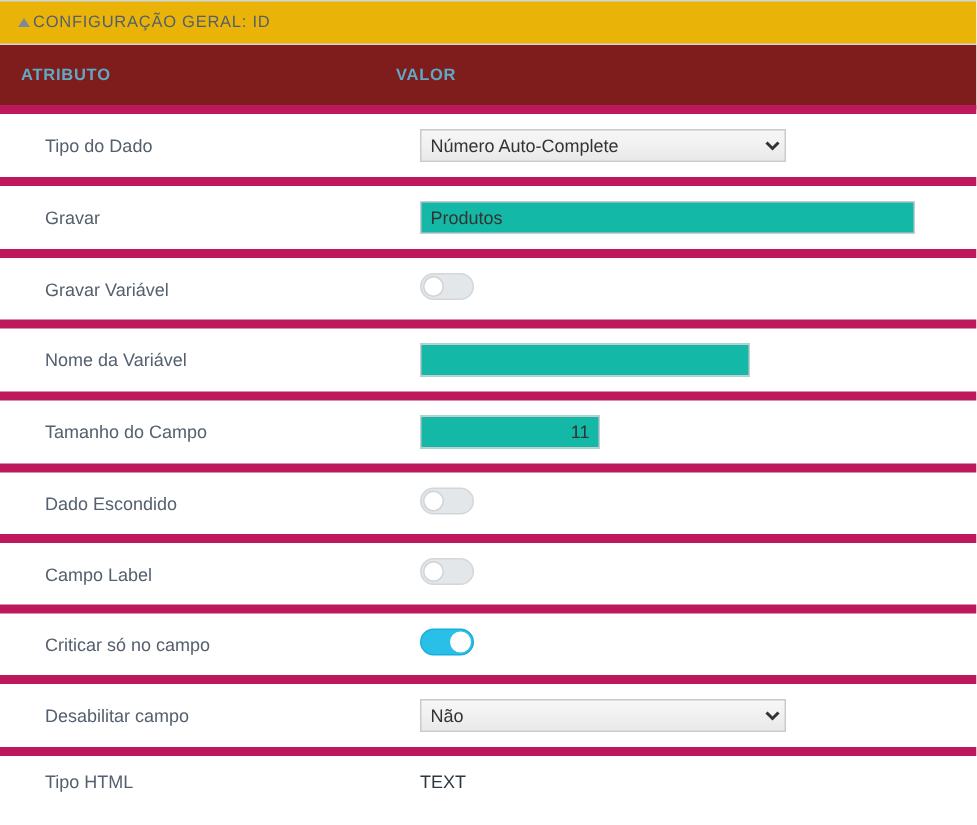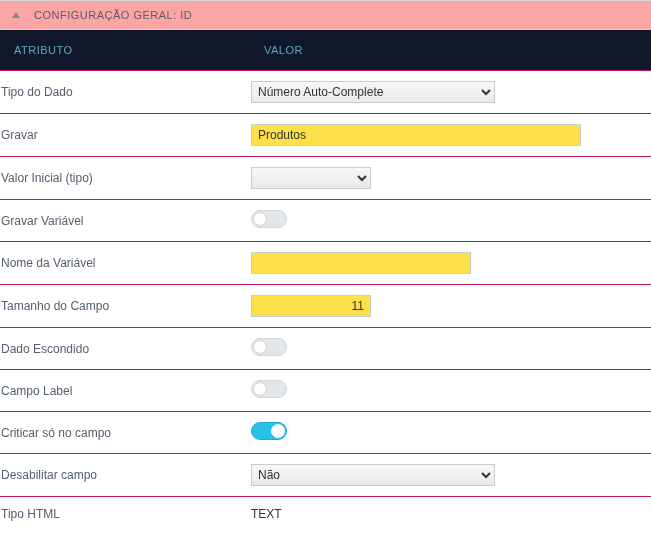--- a/index.html
+++ b/index.html
@@ -6,68 +6,68 @@
   body {
     margin: 0;
     padding: 0;
     font-family: Arial, Helvetica, sans-serif;
     font-size: 12px;
     color: #55606e;
     background: #fff;
     width: 651px;
   }
   .panel-header {
-    background: #fca5a5;
+    background: #eab308;
     padding: 8px 12px;
     border-top: 1px solid #d0d6da;
     border-bottom: 1px solid #d0d6da;
     display: flex;
     align-items: center;
-    gap: 14px;
+    gap: 2px;
   }
   .panel-header .tri {
     width: 0; height: 0;
     border-left: 4px solid transparent;
     border-right: 4px solid transparent;
     border-bottom: 6px solid #7e8a95;
   }
   .panel-title {
     text-transform: uppercase;
     color: #55606e;
     font-size: 11px;
     letter-spacing: 0.5px;
   }
   table.form {
     width: 100%;
     border-collapse: collapse;
   }
   table.form thead th {
     text-align: left;
-    font-weight: normal;
+    font-weight: bold;
     color: #5fa9c4;
     text-transform: uppercase;
     font-size: 11px;
     letter-spacing: 0.5px;
     padding: 14px 14px 14px 14px;
-    background: #0f172a;
+    background: #7f1d1d;
   }
   table.form tbody td {
-    padding: 10px 1px;
-    border-top: 1px solid #be185d;
+    padding: 10px 30px;
+    border-top: 6px solid #be185d;
     vertical-align: middle;
   }
   table.form tbody td.label-col {
     width: 250px;
     color: #55606e;
   }
   input[type=text], select {
     font-family: inherit;
     font-size: 12px;
     color: #333;
-    background: #fde047;
+    background: #14b8a6;
     border: 1px solid #c8ccd0;
     padding: 3px 6px;
     height: 22px;
   }
   select {
     background: linear-gradient(#f7f7f7, #e9e9e9);
     height: 22px;
     padding: 1px 2px;
   }
   .w-select-main { width: 244px; }
@@ -140,28 +140,20 @@
       </td>
     </tr>
 
     <tr>
       <td class="label-col">Gravar</td>
       <td>
         <input type="text" class="w-text-wide" value="Produtos" style="">
       </td>
     </tr>
 
-    <tr>
-      <td class="label-col">Valor Inicial (tipo)</td>
-      <td>
-        <select class="w-select-sm">
-          <option></option>
-        </select>
-      </td>
-    </tr>
 
 
     <tr>
       <td class="label-col">Gravar Variável</td>
       <td>
         <span class="toggle"><span class="knob"></span></span>
       </td>
     </tr>
 
     <tr>

